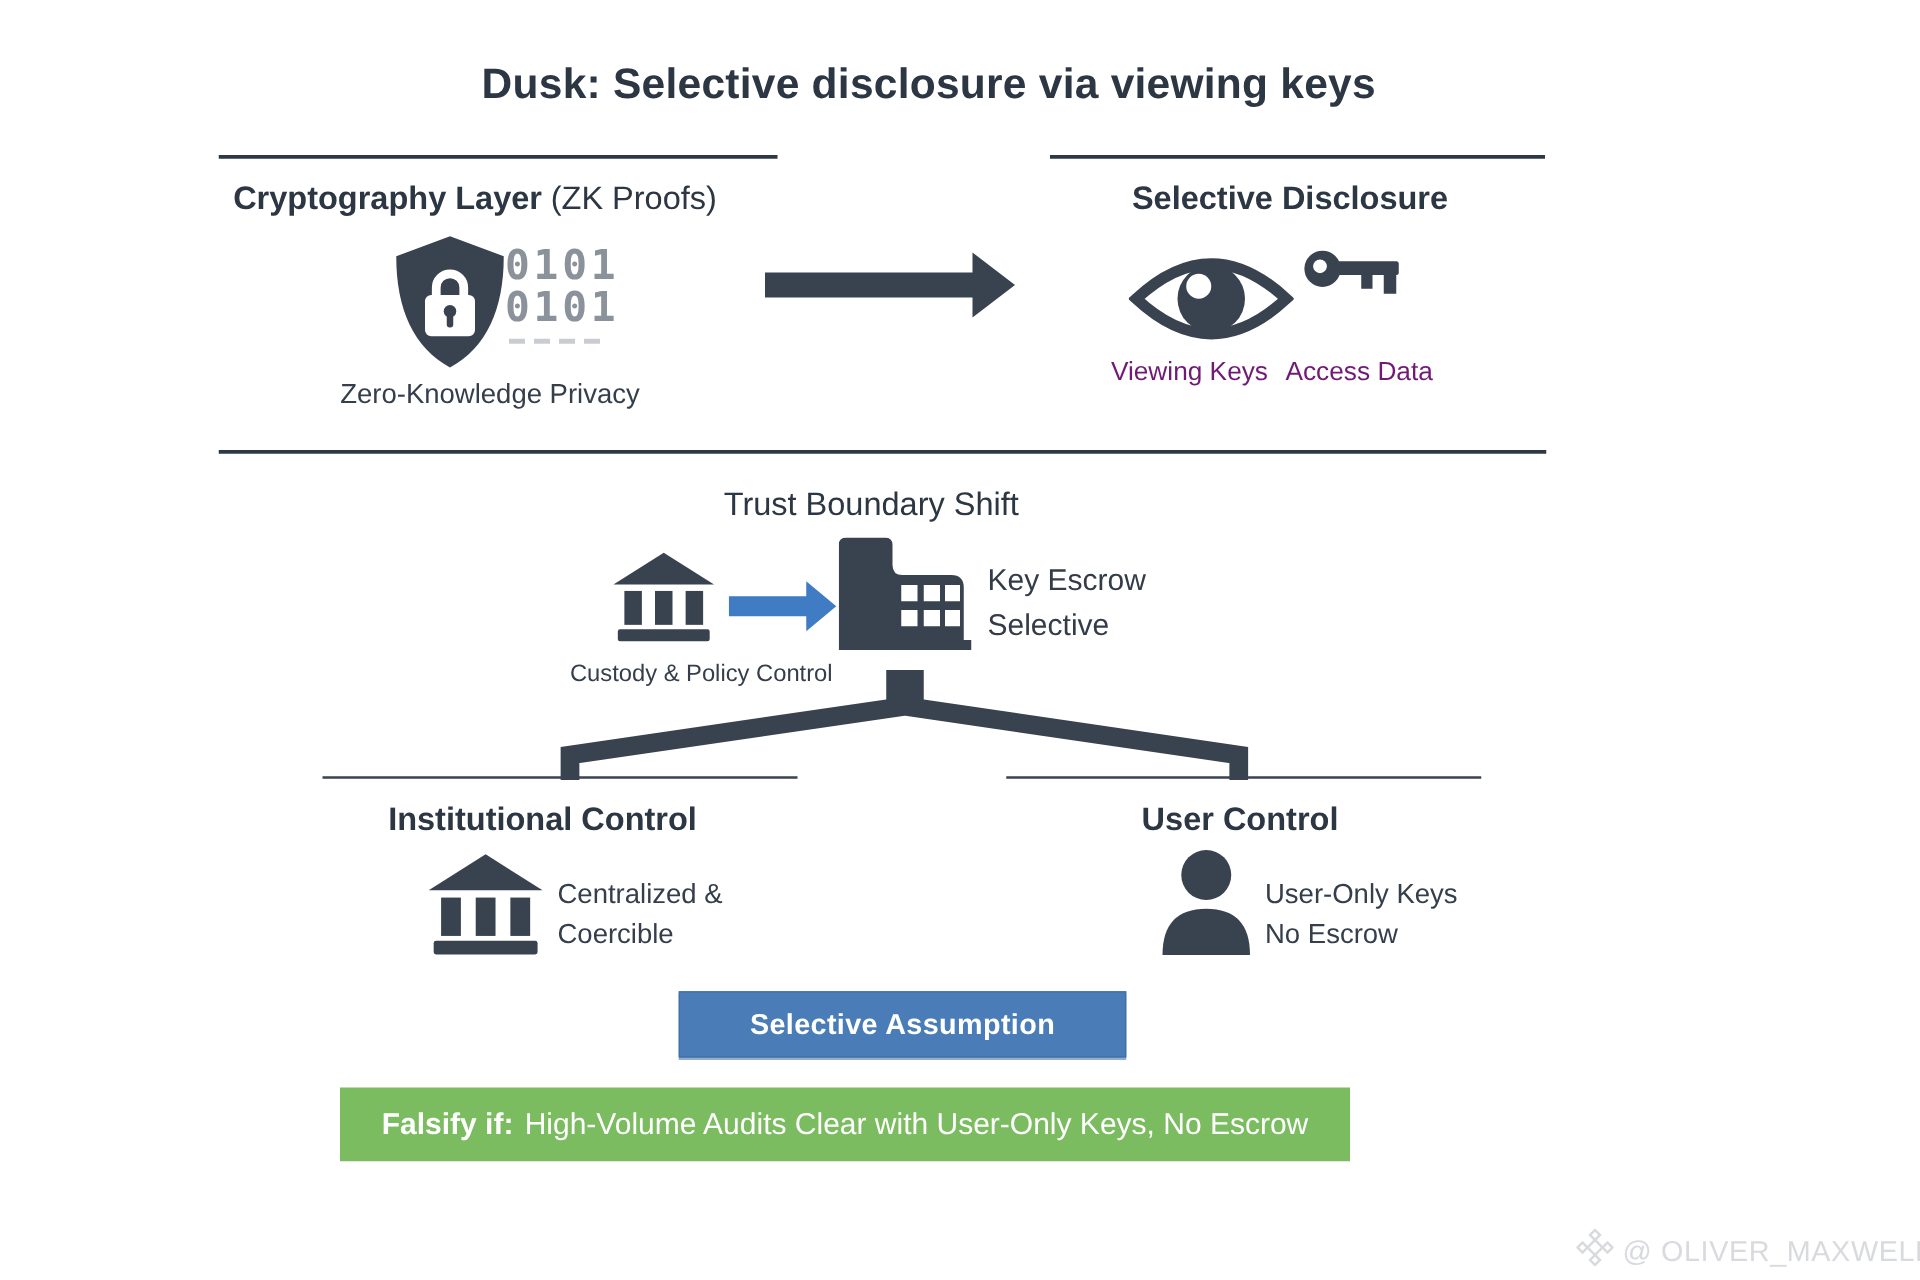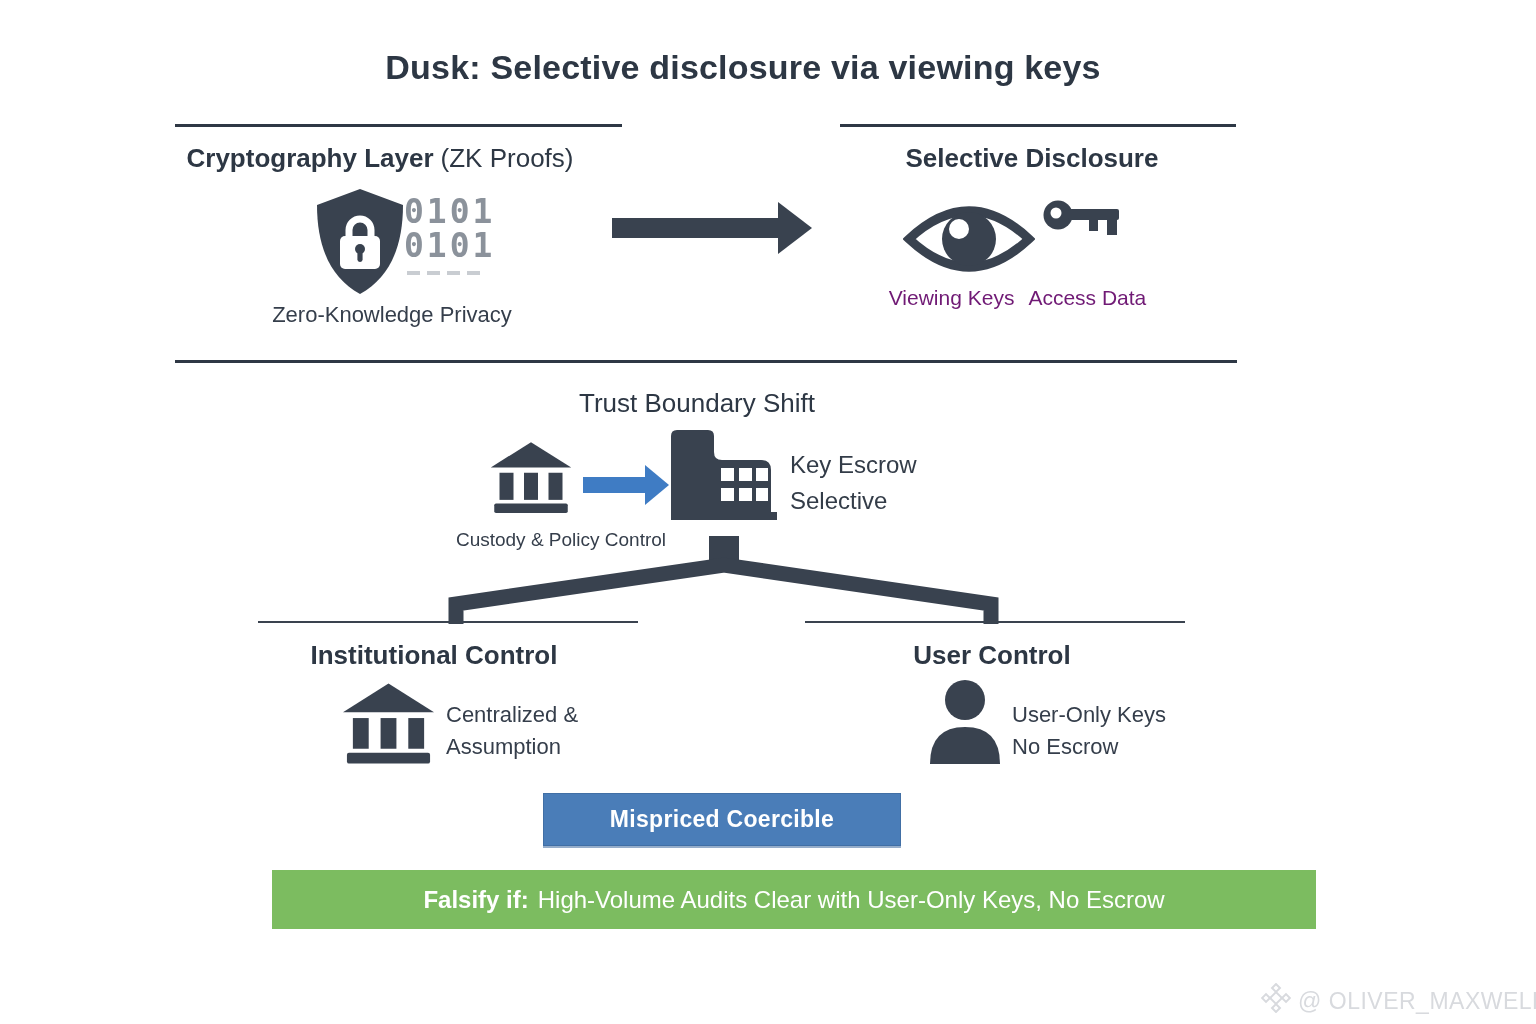--- a/index.html
+++ b/index.html
@@ -164,42 +164,42 @@
       <polygon points="48,1 94,30 2,30" fill="#39424f"></polygon>
       <rect x="12" y="36" width="16" height="31" fill="#39424f"></rect>
       <rect x="40" y="36" width="16" height="31" fill="#39424f"></rect>
       <rect x="68" y="36" width="16" height="31" fill="#39424f"></rect>
       <rect x="6" y="71" width="84" height="11" rx="2" fill="#39424f"></rect>
     </svg>
   </span>
 
   <div class="two-line abs" style="left:446px;top:699px;">
     <div>Centralized &amp;</div>
-    <div>Assumption</div>
+    <div>Coercible</div>
   </div>
 
   <div class="sec-heading abs" style="left:803px;top:640px;width:378px;">User Control</div>
 
   <span class="abs" style="left:928px;top:680px;">
     <svg width="76" height="84" viewBox="0 0 76 84">
       <circle cx="37" cy="20" r="20" fill="#39424f"></circle>
       <path d="M2,84 Q2,47 37,47 Q72,47 72,84 Z" fill="#39424f"></path>
     </svg>
   </span>
 
   <div class="two-line abs" style="left:1012px;top:699px;">
     <div>User-Only Keys</div>
     <div>No Escrow</div>
   </div>
 
   <div class="banner blue" style="left:543px;top:793px;width:356px;height:51px;">
-    <span class="label">Mispriced Coercible</span>
-  </div>
-
-  <div class="banner green" style="left:272px;top:870px;width:1044px;height:59px;">
+    <span class="label">Selective Assumption</span>
+  </div>
+
+  <div class="banner green" style="left:272px;top:870px;width:808px;height:59px;">
     <span class="label"><span class="prefix">Falsify if:</span><span class="rest">High-Volume Audits Clear with User-Only Keys, No Escrow</span></span>
   </div>
 
   <div class="watermark" style="left:1261px;top:983px;">
     <span>
       <svg width="30" height="30" viewBox="0 0 30 30">
         <g fill="none" stroke="#d8dade" stroke-width="2">
           <rect x="10.8" y="10.8" width="8.4" height="8.4" transform="rotate(45 15 15)"></rect>
           <rect x="12.2" y="2.2" width="5.6" height="5.6" transform="rotate(45 15 5)"></rect>
           <rect x="12.2" y="22.2" width="5.6" height="5.6" transform="rotate(45 15 25)"></rect>

